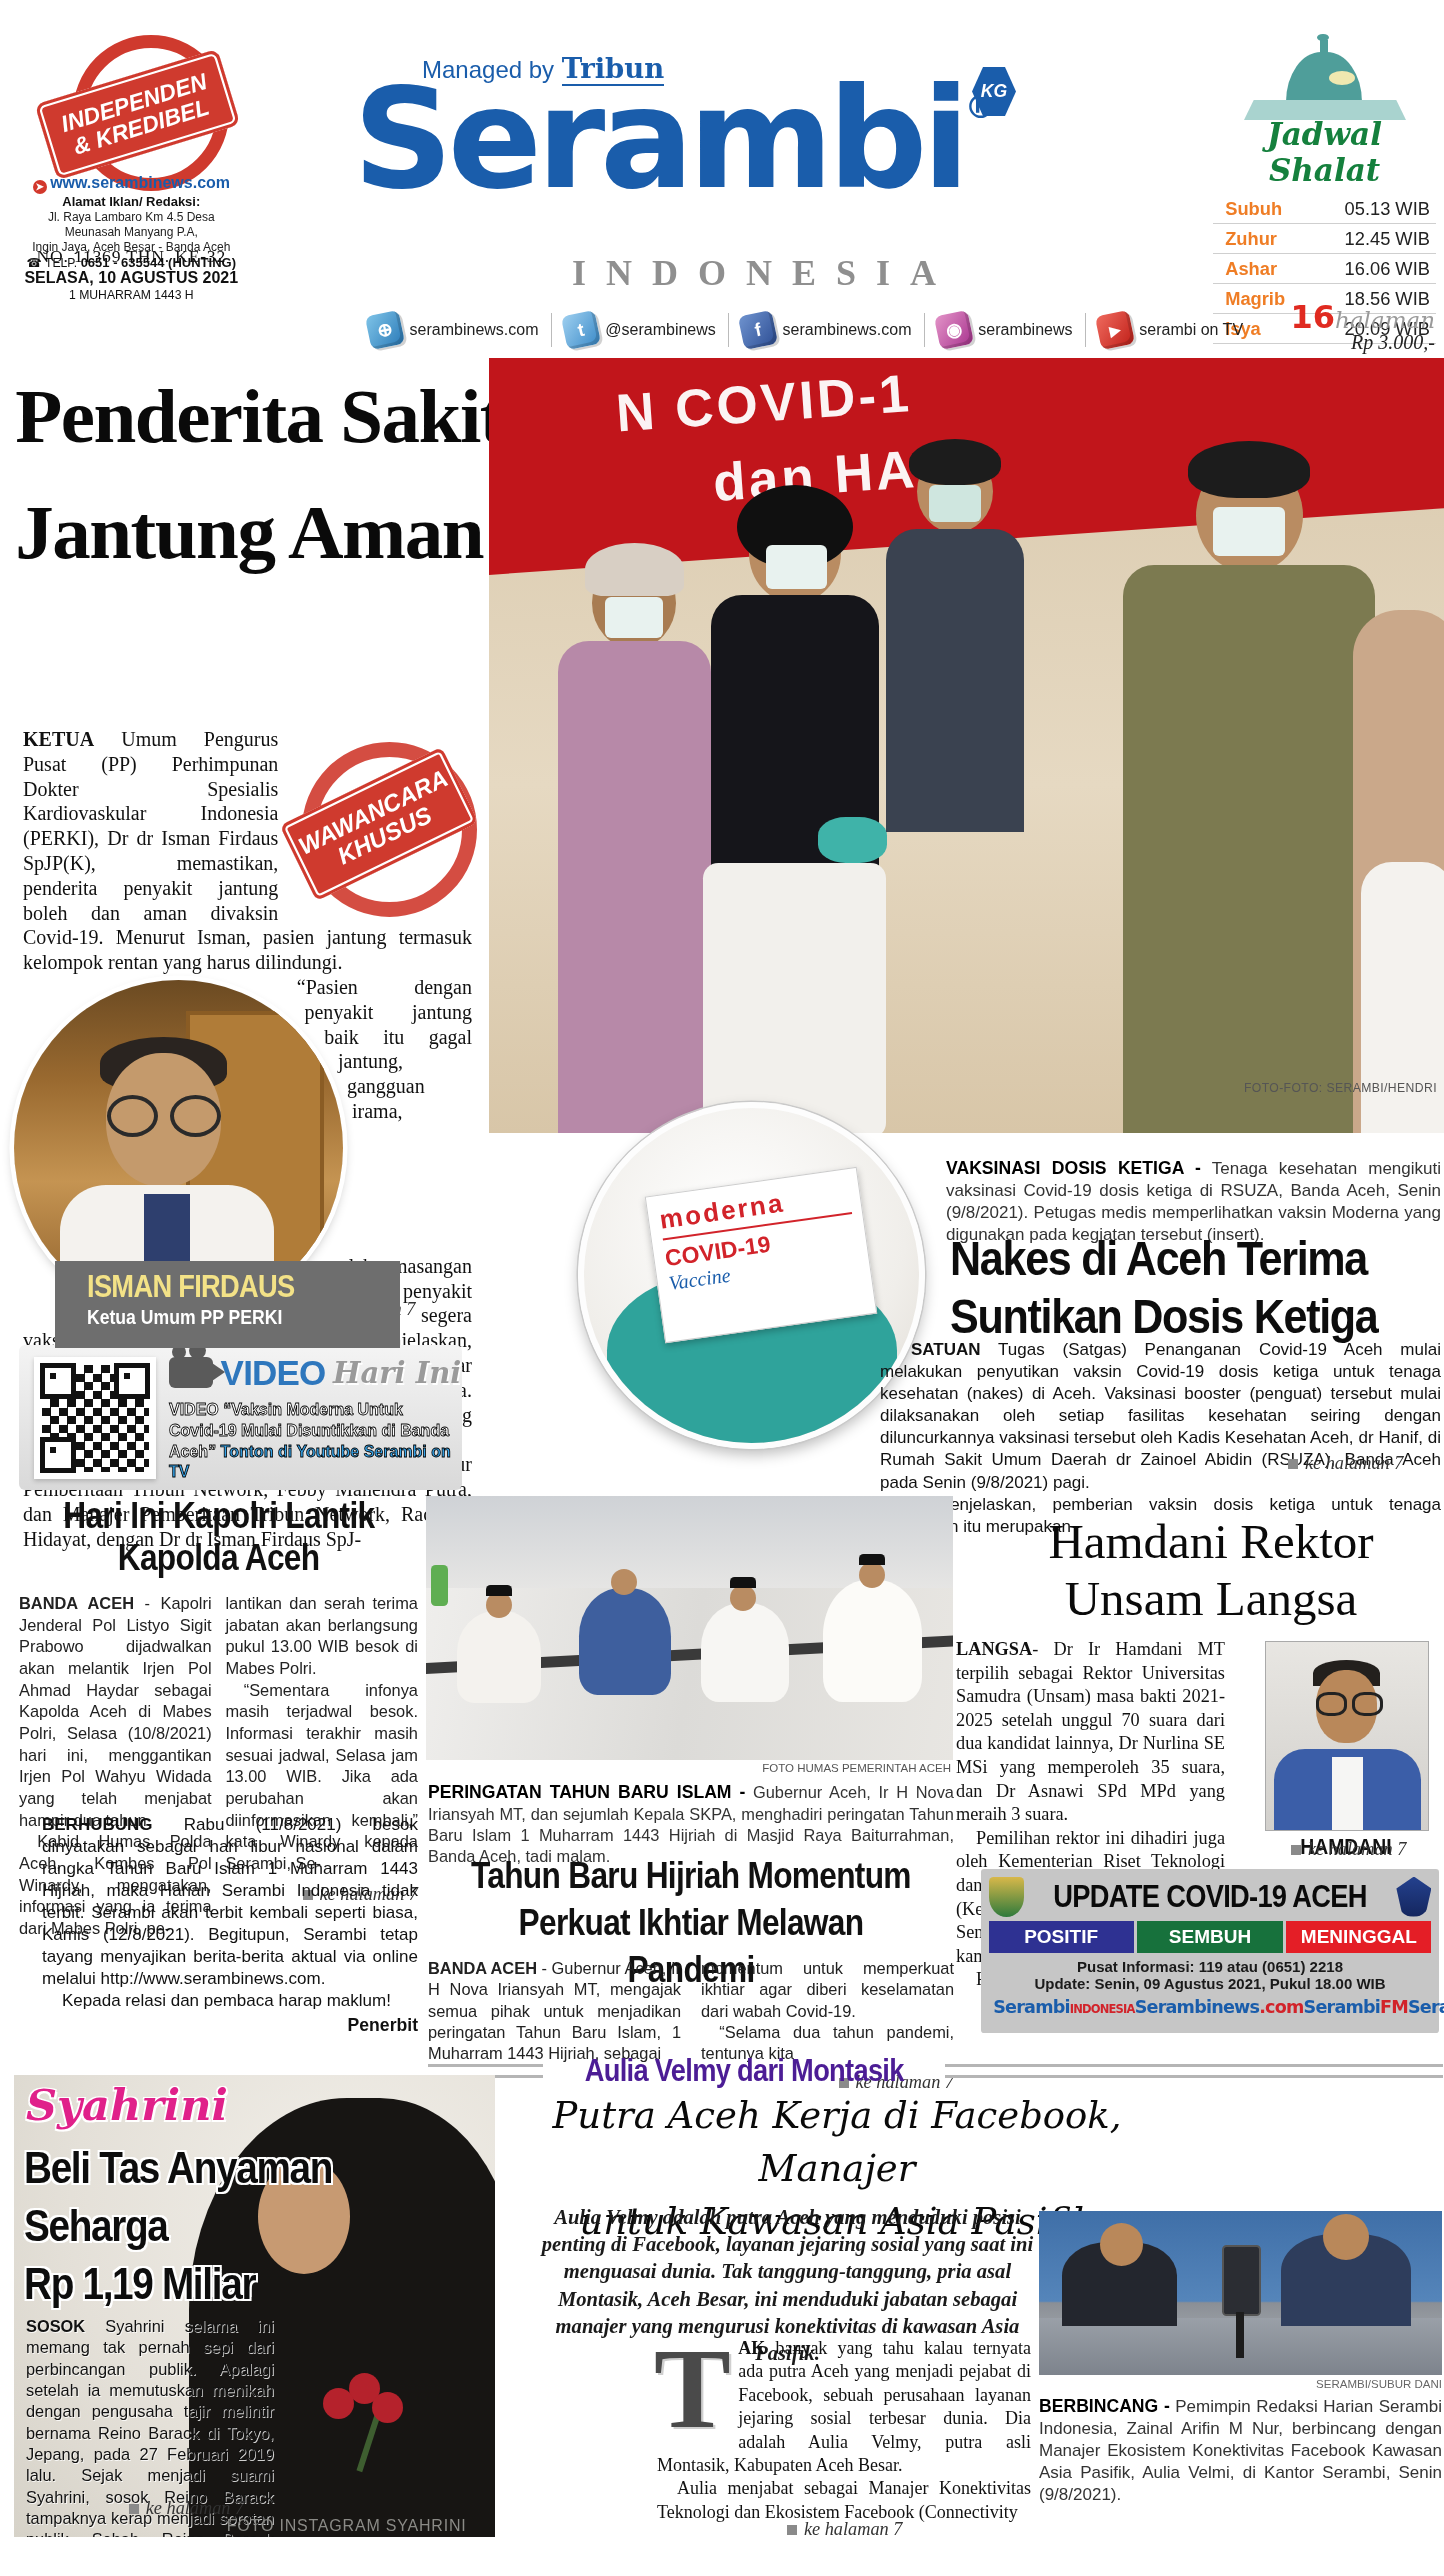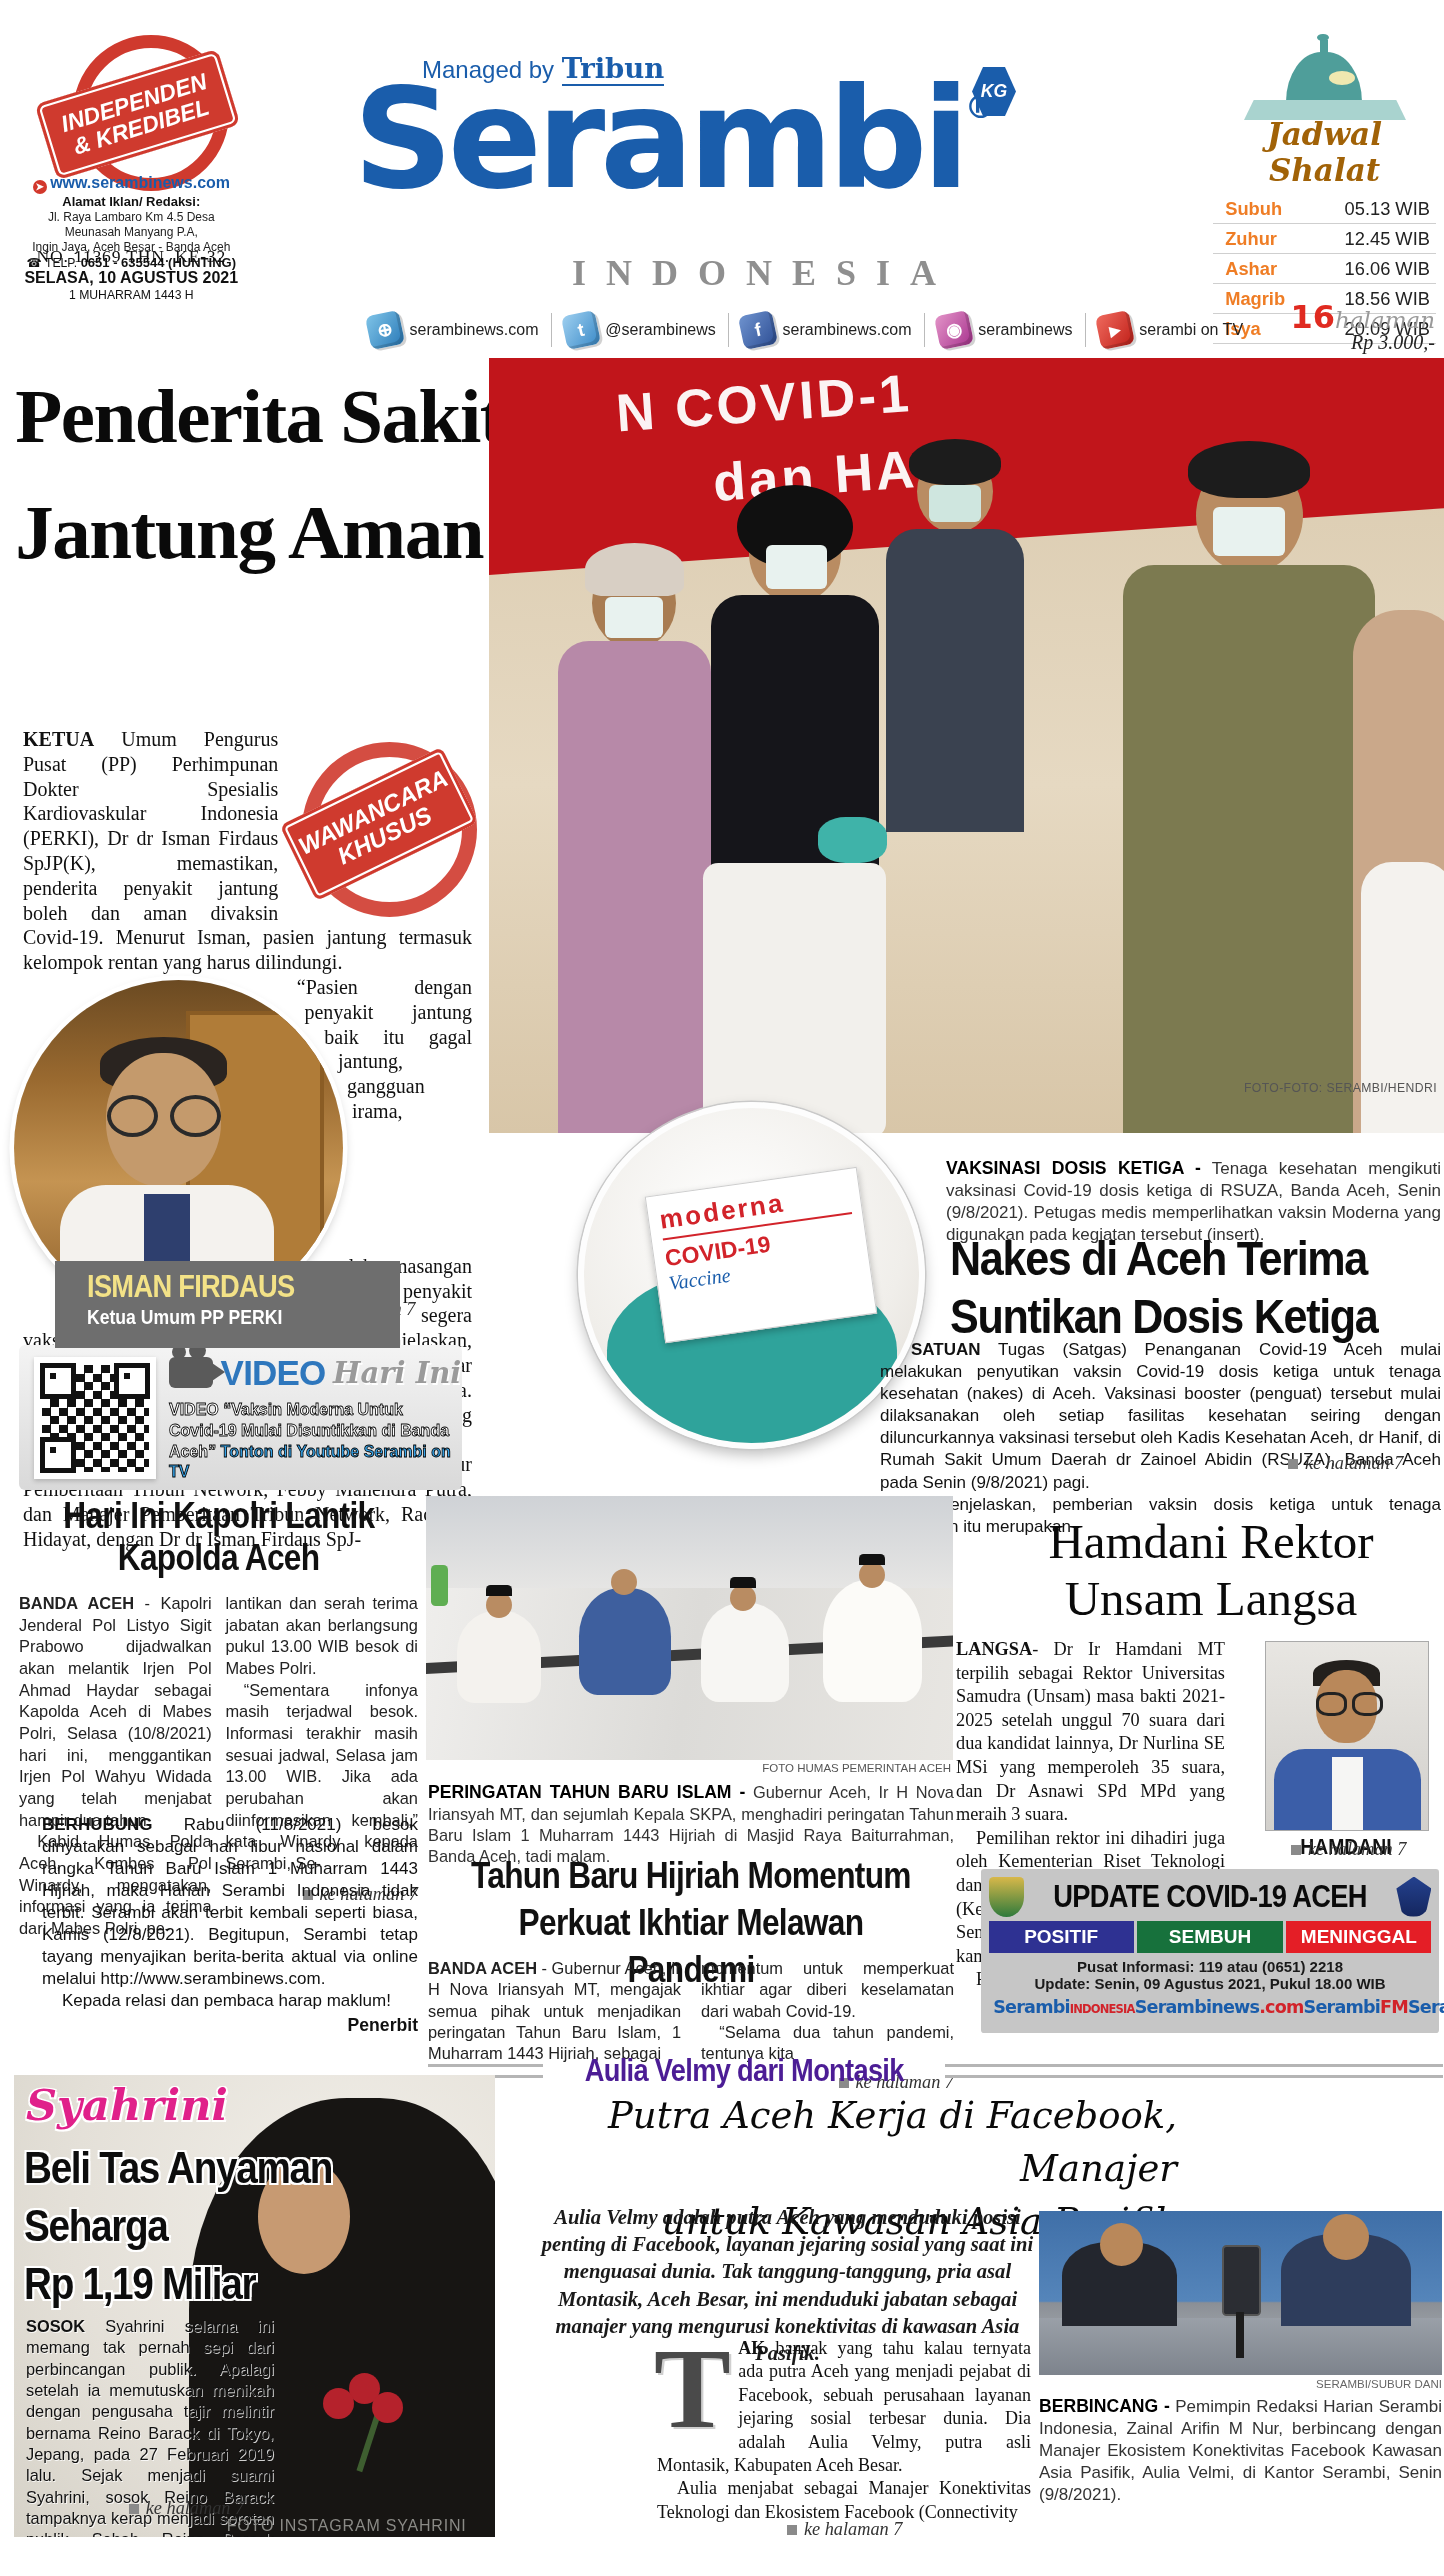--- a/index.html
+++ b/index.html
@@ -45,21 +45,21 @@
              font-weight:bold;font-size:36px;color:#8f8f8f;letter-spacing:20px;}
   .prayer{left:1213px;top:40px;width:223px;}
   .mosque{position:relative;height:79px;}
   .dome{position:absolute;left:73px;top:12.2px;width:76px;height:57px;background:#4f9e9a;
         border-radius:50% 50% 7.6px 7.6px / 95% 95% 7.6px 7.6px;}
   .dome:before{content:"";position:absolute;left:34px;top:-12.2px;width:7.6px;height:13.8px;background:#4f9e9a;}
   .dome:after{content:"";position:absolute;left:31px;top:-18.3px;width:12.2px;height:7.6px;border-radius:50%;background:#4f9e9a;}
   .dome-spot{position:absolute;left:116px;top:31px;width:26px;height:13.8px;border-radius:50%;background:#efe8b0;}
   .dome-base{position:absolute;left:31px;top:60px;width:162px;height:20px;background:#a9d3cf;
              clip-path:polygon(6% 0,94% 0,100% 100%,0 100%);}
-  .prayer-title{font-family:"DejaVu Serif",serif;font-style:italic;font-weight:bold;font-size:31px;color:#a16207;
+  .prayer-title{font-family:"DejaVu Serif",serif;font-style:italic;font-weight:bold;font-size:31px;color:#15803d;
                 text-align:center;margin-top:-3.1px;text-shadow:1.5px 1.5px 0 #fff,-1.5px 1.5px 0 #fff;}
   .prayer-rows{margin-top:6.1px;}
   .prow{display:flex;justify-content:space-between;align-items:center;height:29px;border-bottom:1.5px solid #cfcfcf;
         padding:0 6.1px 0 12.2px;}
   .prow .pl{color:#ef7d25;font-weight:bold;font-size:18.3px;}
   .prow .pt{color:#222;font-size:18.3px;}
   .social{left:368px;top:307px;display:flex;align-items:center;height:46px;}
   .s-item{display:flex;align-items:center;}
   .s-sep{width:0.8px;height:34px;background:#bbb;margin:0 12.2px;}
   .si{width:34px;height:34px;border-radius:7.6px;transform:rotate(-12deg);color:#fff;display:flex;
@@ -252,21 +252,21 @@
            font-size:43px;color:#e0218a;text-shadow:2.3px 2.3px 0 #fff,-1.5px -1.5px 0 #fff,1.5px -1.5px 0 #fff,-1.5px 1.5px 0 #fff;}
   .sy-h{position:absolute;left:10.7px;top:64px;font-weight:bold;font-size:44px;line-height:58px;color:#0d0d0d;
         letter-spacing:-1.5px;text-shadow:2.3px 2.3px 0 #fff,-2.3px 2.3px 0 #fff,2.3px -2.3px 0 #fff,-2.3px -2.3px 0 #fff;}
   .sy-body{position:absolute;left:12.2px;top:241px;width:248px;font-size:16.4px;line-height:1.3;text-align:justify;
            color:#111;text-shadow:0.8px 0.8px 0 rgba(255,255,255,.8);}
   .sy-body p{margin:0;}
   .sy-cont{position:absolute;left:115px;top:423px;}
   .sy-credit{position:absolute;left:205px;top:442px;font-size:16px;color:#8a8a86;letter-spacing:0.8px;padding-left:8px;}
 
   
-  .fb-h{left:497px;top:2089px;width:680px;text-align:right;font-family:"DejaVu Serif",serif;font-style:italic;
+  .fb-h{left:497px;top:2089px;width:680px;text-align:center;font-family:"DejaVu Serif",serif;font-style:italic;
         font-size:37px;line-height:53px;color:#0a0a0a;}
   .fb-lead{left:539px;top:2204px;width:497px;text-align:center;font-family:"Liberation Serif",serif;
            font-style:italic;font-weight:bold;font-size:20.6px;line-height:1.32;color:#1a1a1a;}
   .fb-body{left:657px;top:2337px;width:374px;font-family:"Liberation Serif",serif;font-size:18px;
            line-height:1.3;text-align:justify;}
   .fb-body p{margin:0;}
   .fb-body .p2{text-indent:20px;}
   .fb-drop{float:left;font-family:"Liberation Serif",serif;font-weight:bold;font-size:115px;line-height:.82;
            color:#4a4a4a;margin:4.6px 7.6px 0 -3.1px;text-shadow:2.3px 2.3px 0 #cfcfcf;}
   .fb-cont{left:787px;top:2519px;}

